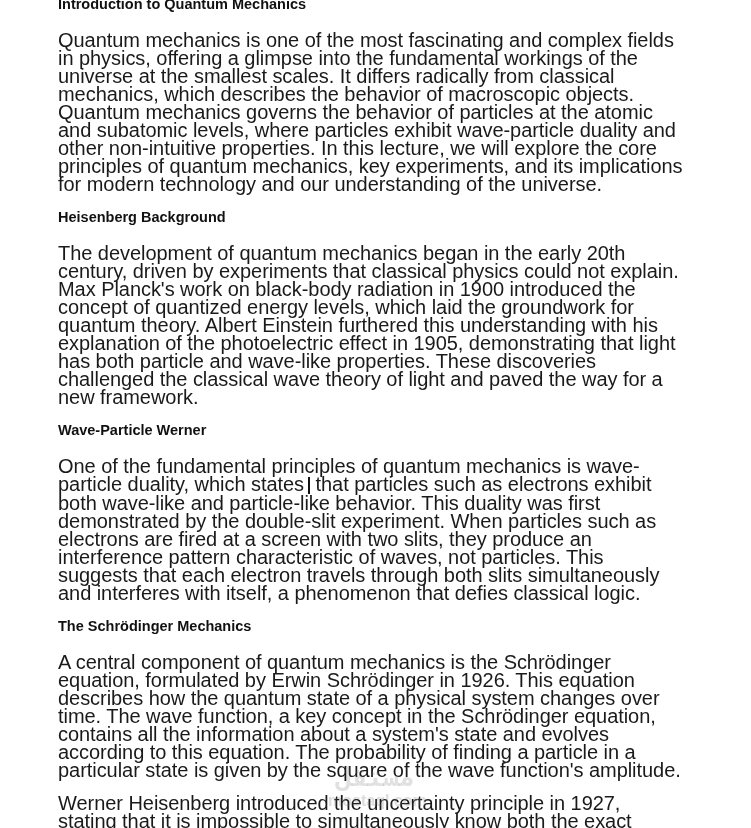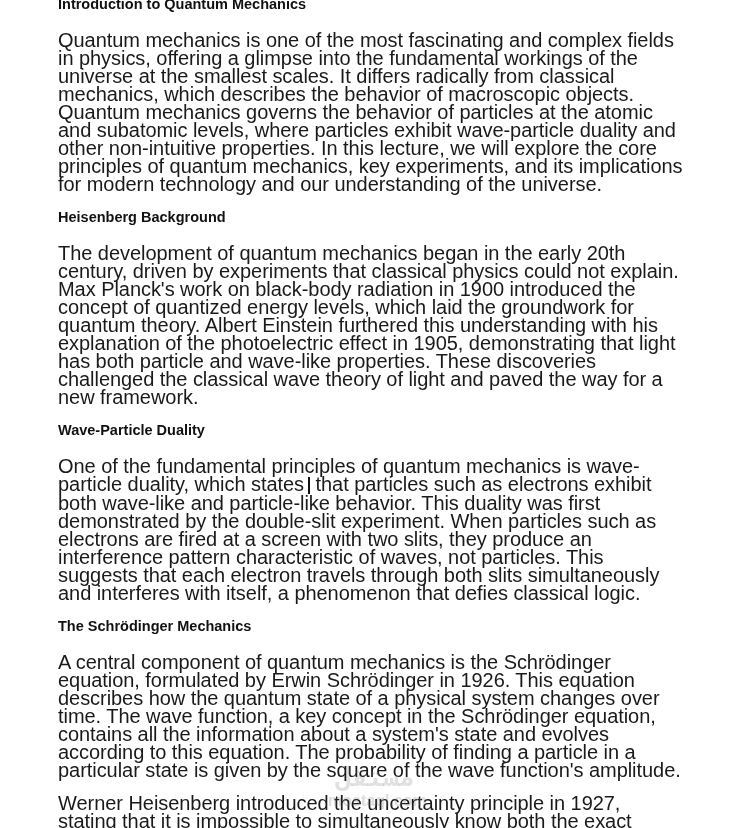--- a/index.html
+++ b/index.html
@@ -77,21 +77,21 @@
     <h2 class="section-heading">Introduction to Quantum Mechanics</h2>
     <p class="para">Quantum mechanics is one of the most fascinating and complex fields in physics, offering a glimpse into the fundamental workings of the universe at the smallest scales. It differs radically from classical mechanics, which describes the behavior of macroscopic objects. Quantum mechanics governs the behavior of particles at the atomic and subatomic levels, where particles exhibit wave-particle duality and other non-intuitive properties. In this lecture, we will explore the core principles of quantum mechanics, key experiments, and its implications for modern technology and our understanding of the universe.</p>
   </section>
 
   <section>
     <h2 class="section-heading">Heisenberg Background</h2>
     <p class="para">The development of quantum mechanics began in the early 20th century, driven by experiments that classical physics could not explain. Max Planck's work on black-body radiation in 1900 introduced the concept of quantized energy levels, which laid the groundwork for quantum theory. Albert Einstein furthered this understanding with his explanation of the photoelectric effect in 1905, demonstrating that light has both particle and wave-like properties. These discoveries challenged the classical wave theory of light and paved the way for a new framework.</p>
   </section>
 
   <section>
-    <h2 class="section-heading">Wave-Particle Duality</h2>
+    <h2 class="section-heading">Wave-Particle Werner</h2>
     <p class="para"><span>One of the fundamental principles of quantum mechanics is wave-particle duality, which states</span><span class="cursor"></span><span> that particles such as electrons exhibit both wave-like and particle-like behavior. This duality was first demonstrated by the double-slit experiment. When particles such as electrons are fired at a screen with two slits, they produce an interference pattern characteristic of waves, not particles. This suggests that each electron travels through both slits simultaneously and interferes with itself, a phenomenon that defies classical logic.</span></p>
   </section>
 
   <section>
     <h2 class="section-heading">The Schrödinger Mechanics</h2>
     <p class="para">A central component of quantum mechanics is the Schrödinger equation, formulated by Erwin Schrödinger in 1926. This equation describes how the quantum state of a physical system changes over time. The wave function, a key concept in the Schrödinger equation, contains all the information about a system's state and evolves according to this equation. The probability of finding a particle in a particular state is given by the square of the wave function's amplitude.</p>
   </section>
 
   <section>
     <p class="para">Werner Heisenberg introduced the uncertainty principle in 1927, stating that it is impossible to simultaneously know both the exact position and momentum of a particle. This principle highlights a fundamental limit to the precision with which certain pairs of physical properties, such as position and momentum, can be known. The more precisely one property is measured,</p>

